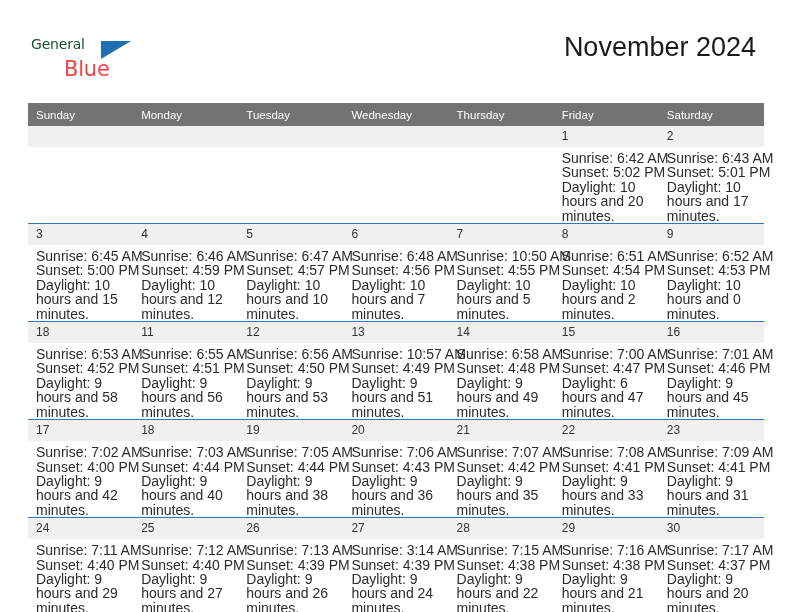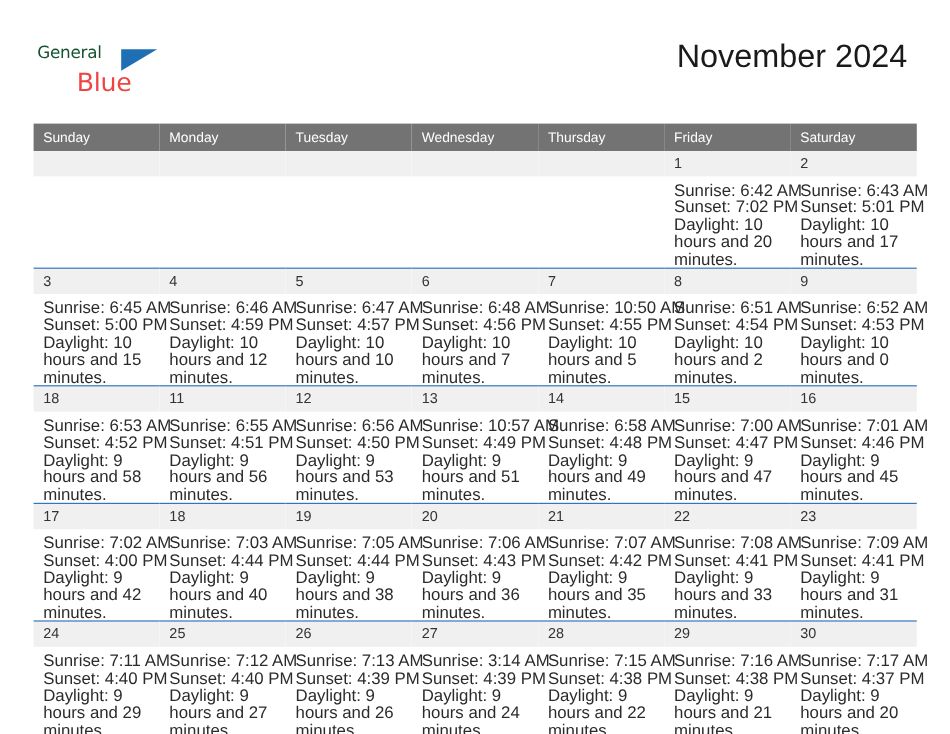--- a/index.html
+++ b/index.html
@@ -214,21 +214,21 @@
               <div class="dayinfo">
                 <div></div>
                 <div></div>
                 <div class="daylight"></div>
               </div>
             </td>
             <td>
               <div class="daynum">1</div>
               <div class="dayinfo">
                 <div>Sunrise: 6:42 AM</div>
-                <div>Sunset: 7:02 PM</div>
+                <div>Sunset: 5:02 PM</div>
                 <div class="daylight">Daylight: 10 hours and 20 minutes.</div>
               </div>
             </td>
             <td>
               <div class="daynum">2</div>
               <div class="dayinfo">
                 <div>Sunrise: 6:43 AM</div>
                 <div>Sunset: 5:01 PM</div>
                 <div class="daylight">Daylight: 10 hours and 17 minutes.</div>
               </div>
@@ -331,21 +331,21 @@
                 <div>Sunrise: 6:58 AM</div>
                 <div>Sunset: 4:48 PM</div>
                 <div class="daylight">Daylight: 9 hours and 49 minutes.</div>
               </div>
             </td>
             <td>
               <div class="daynum">15</div>
               <div class="dayinfo">
                 <div>Sunrise: 7:00 AM</div>
                 <div>Sunset: 4:47 PM</div>
-                <div class="daylight">Daylight: 9 hours and 47 minutes.</div>
+                <div class="daylight">Daylight: 6 hours and 47 minutes.</div>
               </div>
             </td>
             <td>
               <div class="daynum">16</div>
               <div class="dayinfo">
                 <div>Sunrise: 7:01 AM</div>
                 <div>Sunset: 4:46 PM</div>
                 <div class="daylight">Daylight: 9 hours and 45 minutes.</div>
               </div>
             </td>

